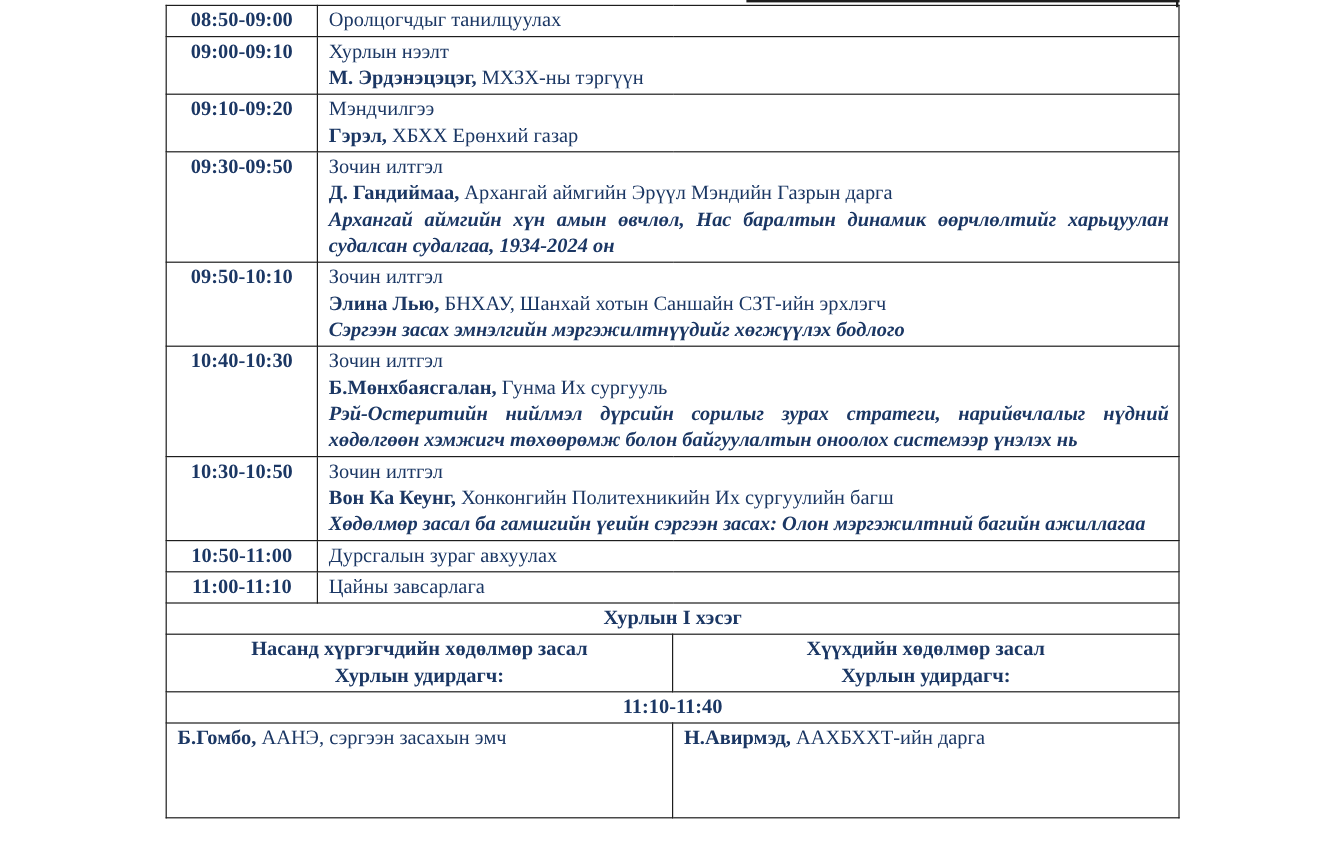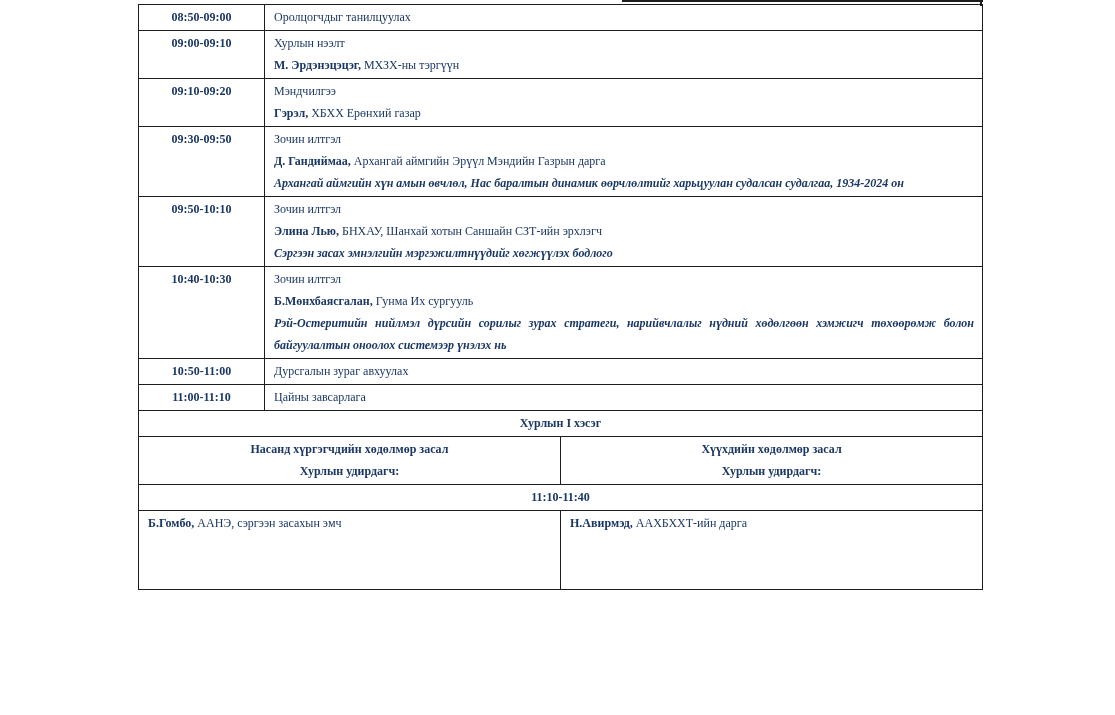--- a/index.html
+++ b/index.html
@@ -10,21 +10,21 @@
     color:#1b3764;
   }
   .page-crop-line{position:absolute;left:622px;top:0;width:361px;height:2px;background:#1d1d1d;}
   .page-crop-vline{position:absolute;left:980px;top:0;width:2px;height:6px;background:#1d1d1d;}
   table.agenda{
     position:absolute;left:138px;top:4px;width:844px;
     border-collapse:collapse;table-layout:fixed;
   }
   td{
     border:1.5px solid #1d1d1d;
-    font-size:12px;line-height:22px;
+    font-size:17px;line-height:22px;
     vertical-align:top;
     padding:1px 8px 2px 9px;
   }
   .cell-time{
     font-weight:bold;text-align:center;padding:1px 2px 2px 2px;
     white-space:nowrap;
   }
   .cell-section{
     font-weight:bold;text-align:center;padding:1px 4px 2px 4px;
   }
@@ -87,20 +87,28 @@
       </tr>
       <tr>
         <td colspan="1" class="cell-time">10:40-10:30</td>
         <td colspan="2" class="cell-content">
           <div class="line line-plain">Зочин илтгэл</div>
           <div class="line line-name"><b>Б.Мөнхбаясгалан,</b><span> Гунма Их сургууль</span></div>
           <div class="line line-topic">Рэй-Остеритийн нийлмэл дүрсийн сорилыг зурах стратеги, нарийвчлалыг нүдний хөдөлгөөн хэмжигч төхөөрөмж болон байгуулалтын оноолох системээр үнэлэх нь</div>
         </td>
       </tr>
       <tr>
+        <td colspan="1" class="cell-time">10:30-10:50</td>
+        <td colspan="2" class="cell-content">
+          <div class="line line-plain">Зочин илтгэл</div>
+          <div class="line line-name"><b>Вон Ка Кеунг,</b><span> Хонконгийн Политехникийн Их сургуулийн багш</span></div>
+          <div class="line line-topic">Хөдөлмөр засал ба гамшгийн үеийн сэргээн засах: Олон мэргэжилтний багийн ажиллагаа</div>
+        </td>
+      </tr>
+      <tr>
         <td colspan="1" class="cell-time">10:50-11:00</td>
         <td colspan="2" class="cell-content">
           <div class="line line-plain">Дурсгалын зураг авхуулах</div>
         </td>
       </tr>
       <tr>
         <td colspan="1" class="cell-time">11:00-11:10</td>
         <td colspan="2" class="cell-content">
           <div class="line line-plain">Цайны завсарлага</div>
         </td>

